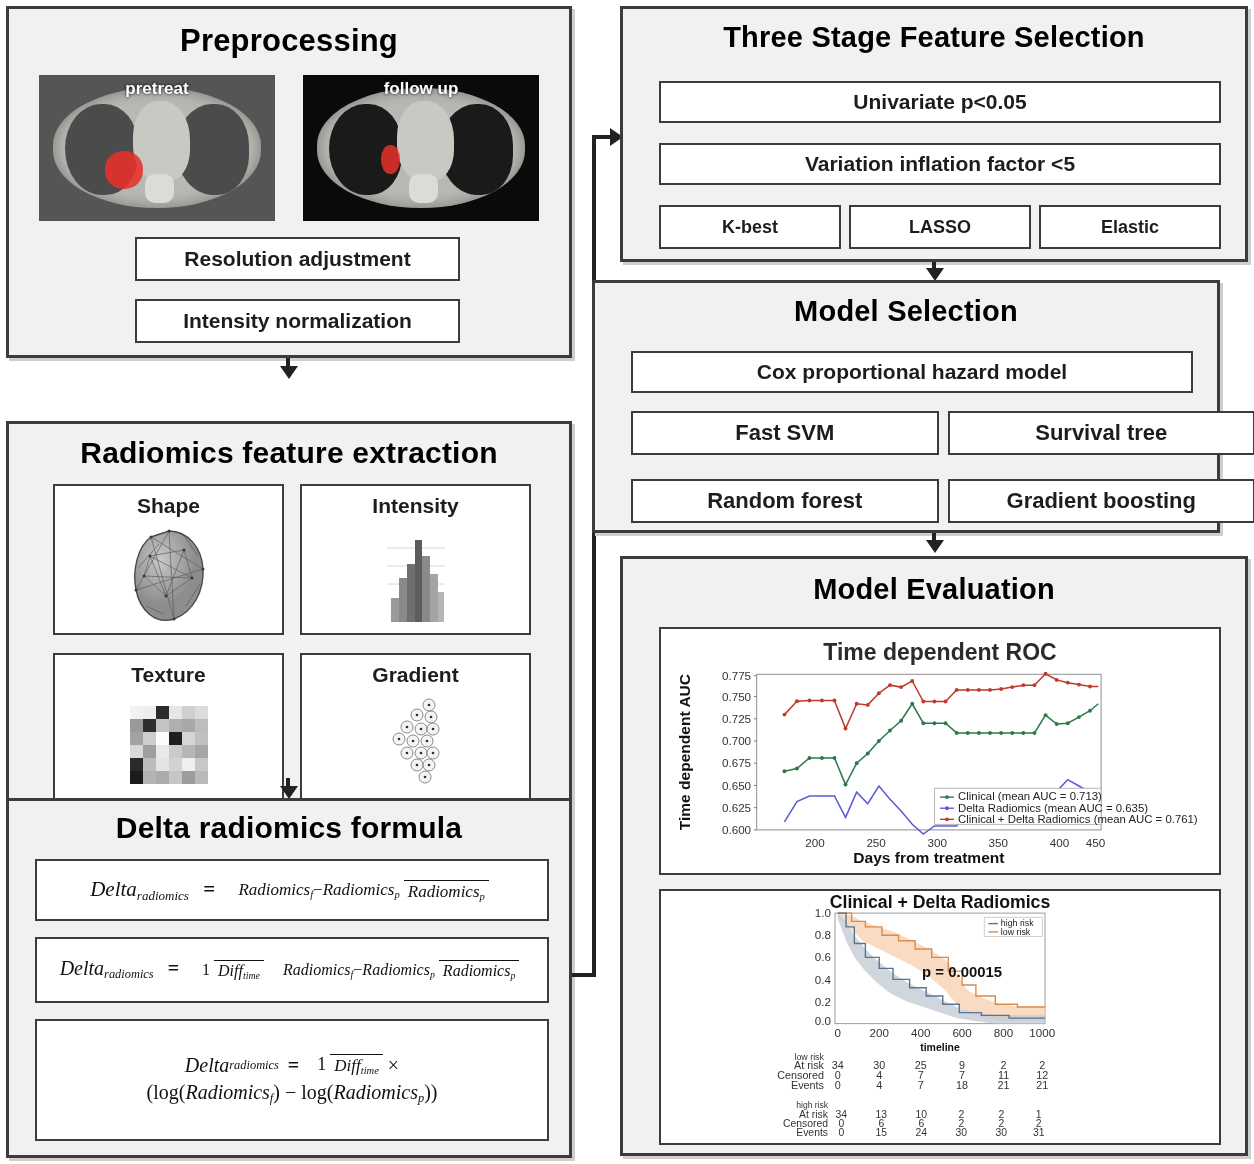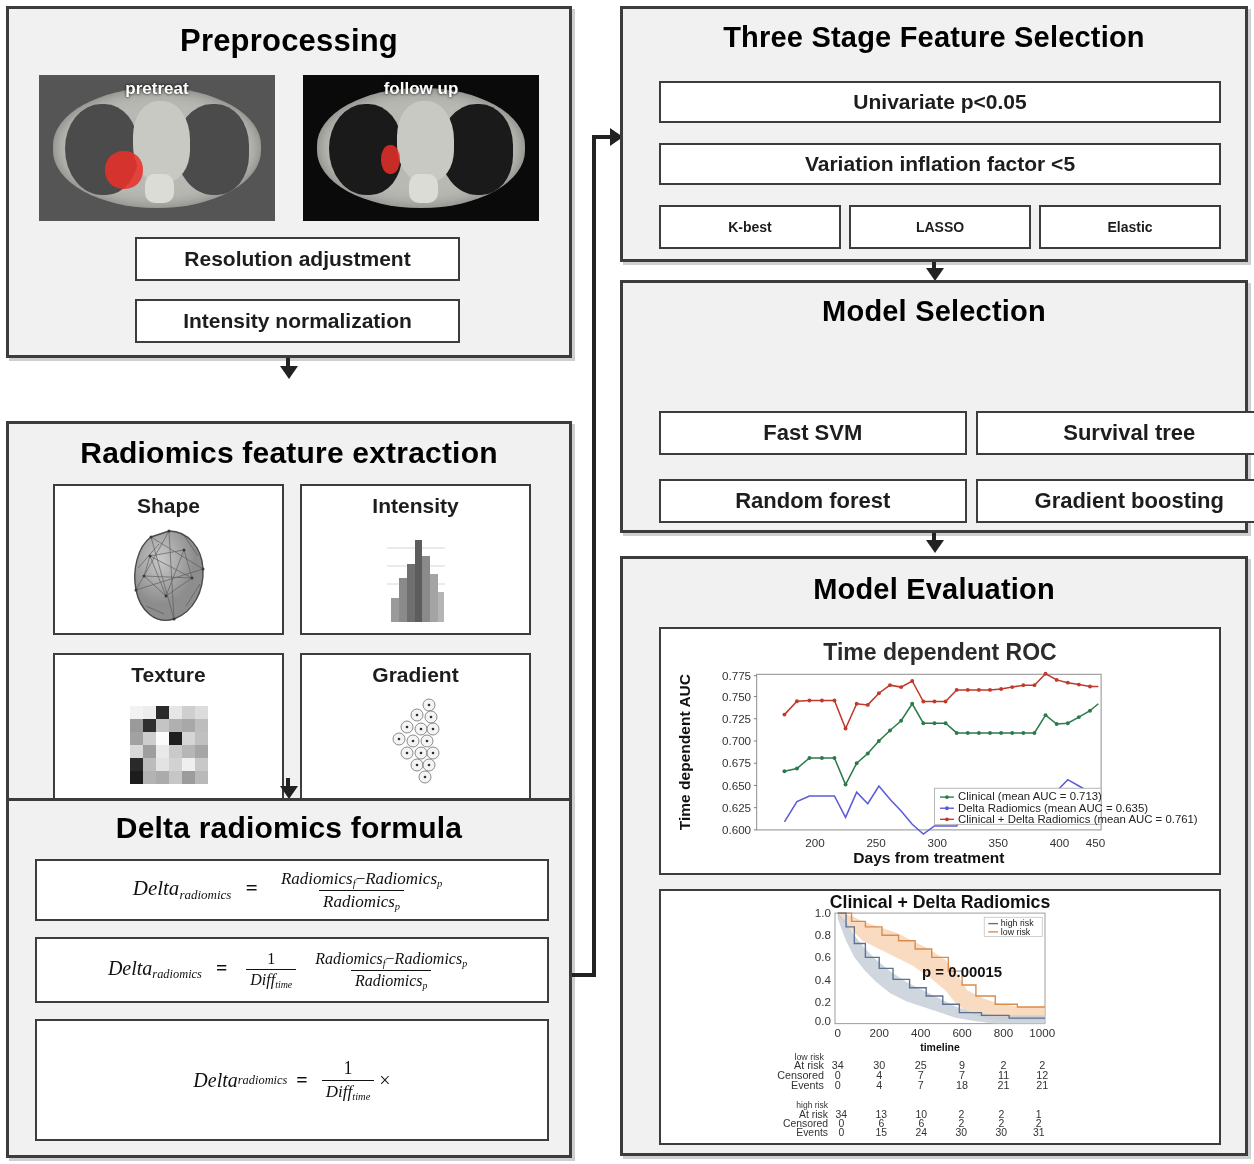--- a/index.html
+++ b/index.html
@@ -106,51 +106,51 @@
     position: absolute; left: 26px; width: 514px;
     background: #fff; border: 2px solid #3c3c3c;
     display: flex; align-items: center; justify-content: center;
     font-family: "Liberation Serif", serif; color: #111;
   }
   #formula-1 { top: 58px; height: 62px; }
   #formula-2 { top: 136px; height: 66px; }
   #formula-3 { top: 218px; height: 122px; flex-direction: column; }
   .mi { font-style: italic; }
   .sub { font-size: .62em; vertical-align: -.28em; font-style: italic; }
-  .frac { display: inline-flex; flex-direction: column; align-items: center;
+  .frac { display: inline-flex; align-items: center;
           vertical-align: middle; margin: 0 5px; }
   .frac .num { padding: 0 4px 1px; }
   .frac .den { padding: 1px 4px 0; border-top: 1.6px solid #111; }
   .eq { margin: 0 9px; font-weight: bold; }
   .stem { position: absolute; background: #222; }
   .head-down {
     position: absolute; width: 0; height: 0;
     border-left: 9px solid transparent; border-right: 9px solid transparent;
     border-top: 13px solid #222;
   }
   .head-right {
     position: absolute; width: 0; height: 0;
     border-top: 9px solid transparent; border-bottom: 9px solid transparent;
     border-left: 13px solid #222;
   }
 
   
   #feature-selection { left: 620px; top: 6px; width: 628px; height: 256px; }
   #feature-selection .panel-title { font-size: 29px; margin-top: 12px; }
-  #model-selection { left: 620px; top: 280px; width: 628px; height: 253px; }
+  #model-selection { left: 592px; top: 280px; width: 628px; height: 253px; }
   #model-selection .panel-title { font-size: 29px; margin-top: 12px; }
   #model-evaluation { left: 620px; top: 556px; width: 628px; height: 600px; }
   #model-evaluation .panel-title { font-size: 29px; margin-top: 14px; }
 
   .fs-full { position: absolute; left: 36px; width: 562px; height: 42px; font-size: 21px; }
   #univariate-box { top: 72px; }
   #vif-box { top: 134px; }
   .fs-row { position: absolute; left: 36px; top: 196px; width: 562px; height: 44px;
             display: flex; gap: 8px; }
-  .fs-row .ibox { flex: 1; font-size: 14px; }
+  .fs-row .ibox { flex: 1; font-size: 18px; }
 
   #cox-box { position: absolute; left: 36px; top: 68px; width: 562px; height: 42px; font-size: 21px; }
   .ms-row { position: absolute; left: 36px; width: 624px; height: 44px; display: flex; gap: 9px; }
   .ms-row .ibox { flex: 1; font-size: 22px; }
   #ms-row-1 { top: 128px; }
   #ms-row-2 { top: 196px; }
 
   
   .chart-card { position: absolute; left: 36px; width: 562px; background: #fff; border: 2px solid #3c3c3c; }
   #roc-card { top: 68px; height: 248px; }
@@ -404,20 +404,23 @@
           <span class="sub">radiomics</span>
         <span class="eq">=</span>
         <span class="frac">
           <span class="num" style="font-size:18px">1</span>
           <span class="den" style="font-size:17px">
             <span class="mi">Diff</span><span class="sub">time</span>
           </span>
         </span>
         <span>×</span>
       </span>
+      <span style="font-size:20px; margin-top:4px;">
+        (<span>log</span>(<span class="mi">Radiomics</span><span class="sub">f</span>) <span>−</span> <span>log</span>(<span class="mi">Radiomics</span><span class="sub">p</span>))
+      </span>
     </div>
   </div>
 
   <div>
     <div class="stem" style="left:572px; top:973px; width:24px; height:4px;"></div>
     <div class="stem" style="left:592px; top:135px; width:4px; height:842px;"></div>
     <div class="stem" style="left:592px; top:135px; width:20px; height:4px;"></div>
     <div class="head-right" style="left:610px; top:128px;"></div>
   </div>
 
@@ -432,20 +435,21 @@
     </div>
   </div>
 
   <div>
     <div class="stem" style="left:932px; top:262px; width:4px; height:10px;"></div>
     <div class="head-down" style="left:926px; top:268px;"></div>
   </div>
 
   <div class="panel" id="model-selection">
     <div class="panel-title">Model Selection</div>
+    <div class="ibox" id="cox-box">Cox proportional hazard model</div>
     <div class="ms-row" id="ms-row-1">
       <div class="ibox">Fast SVM</div>
       <div class="ibox">Survival tree</div>
     </div>
     <div class="ms-row" id="ms-row-2">
       <div class="ibox">Random forest</div>
       <div class="ibox">Gradient boosting</div>
     </div>
   </div>
 

